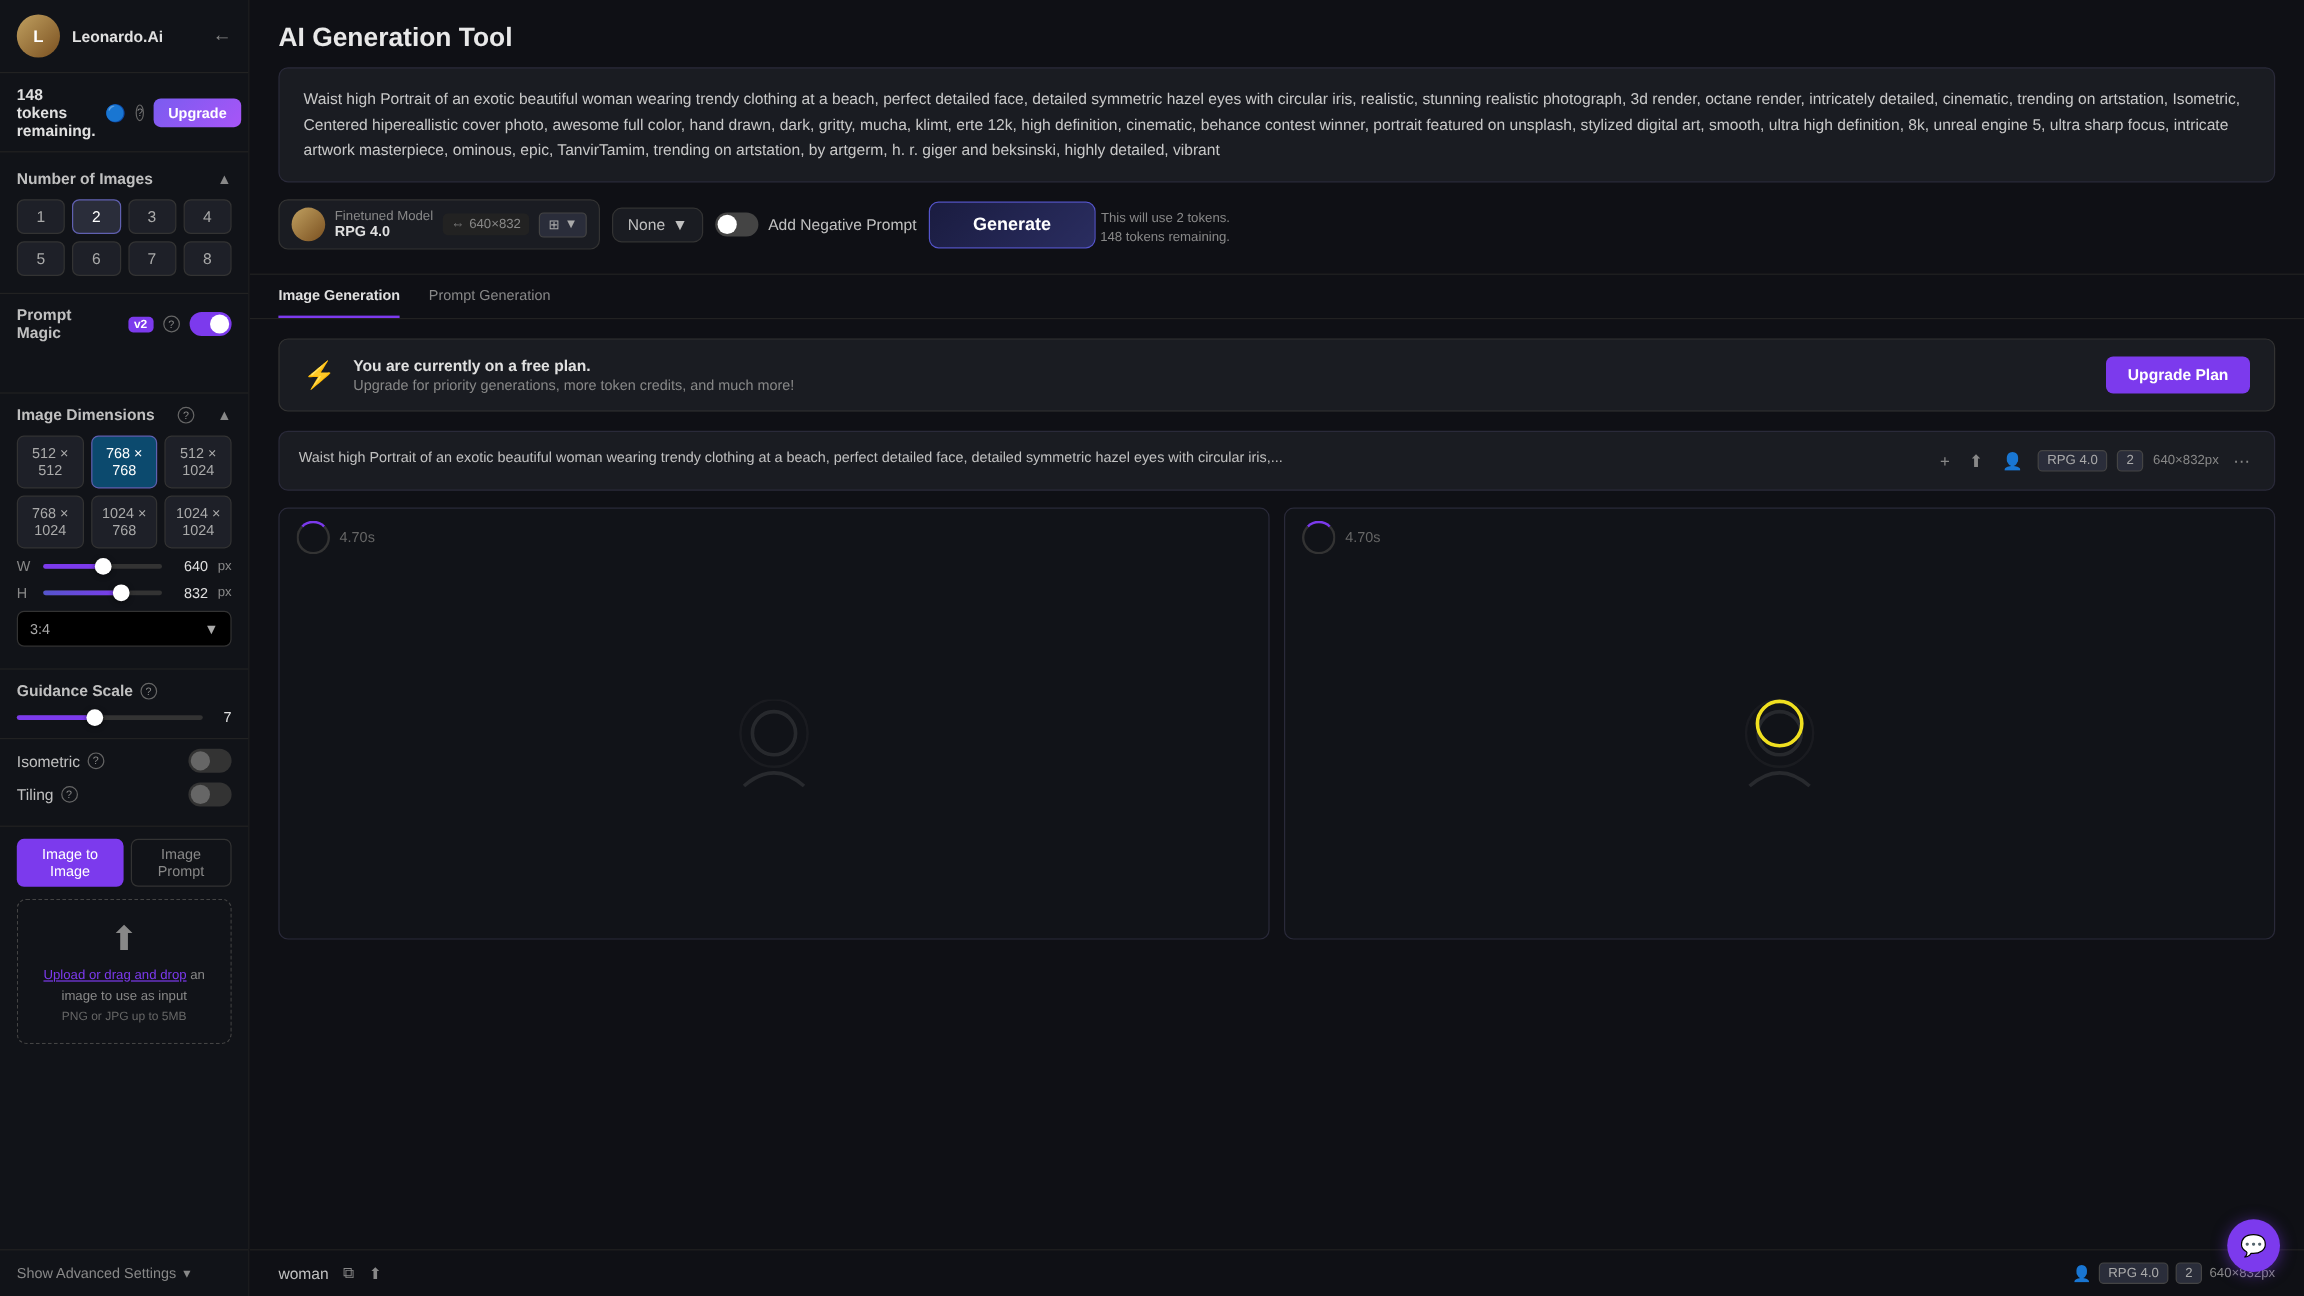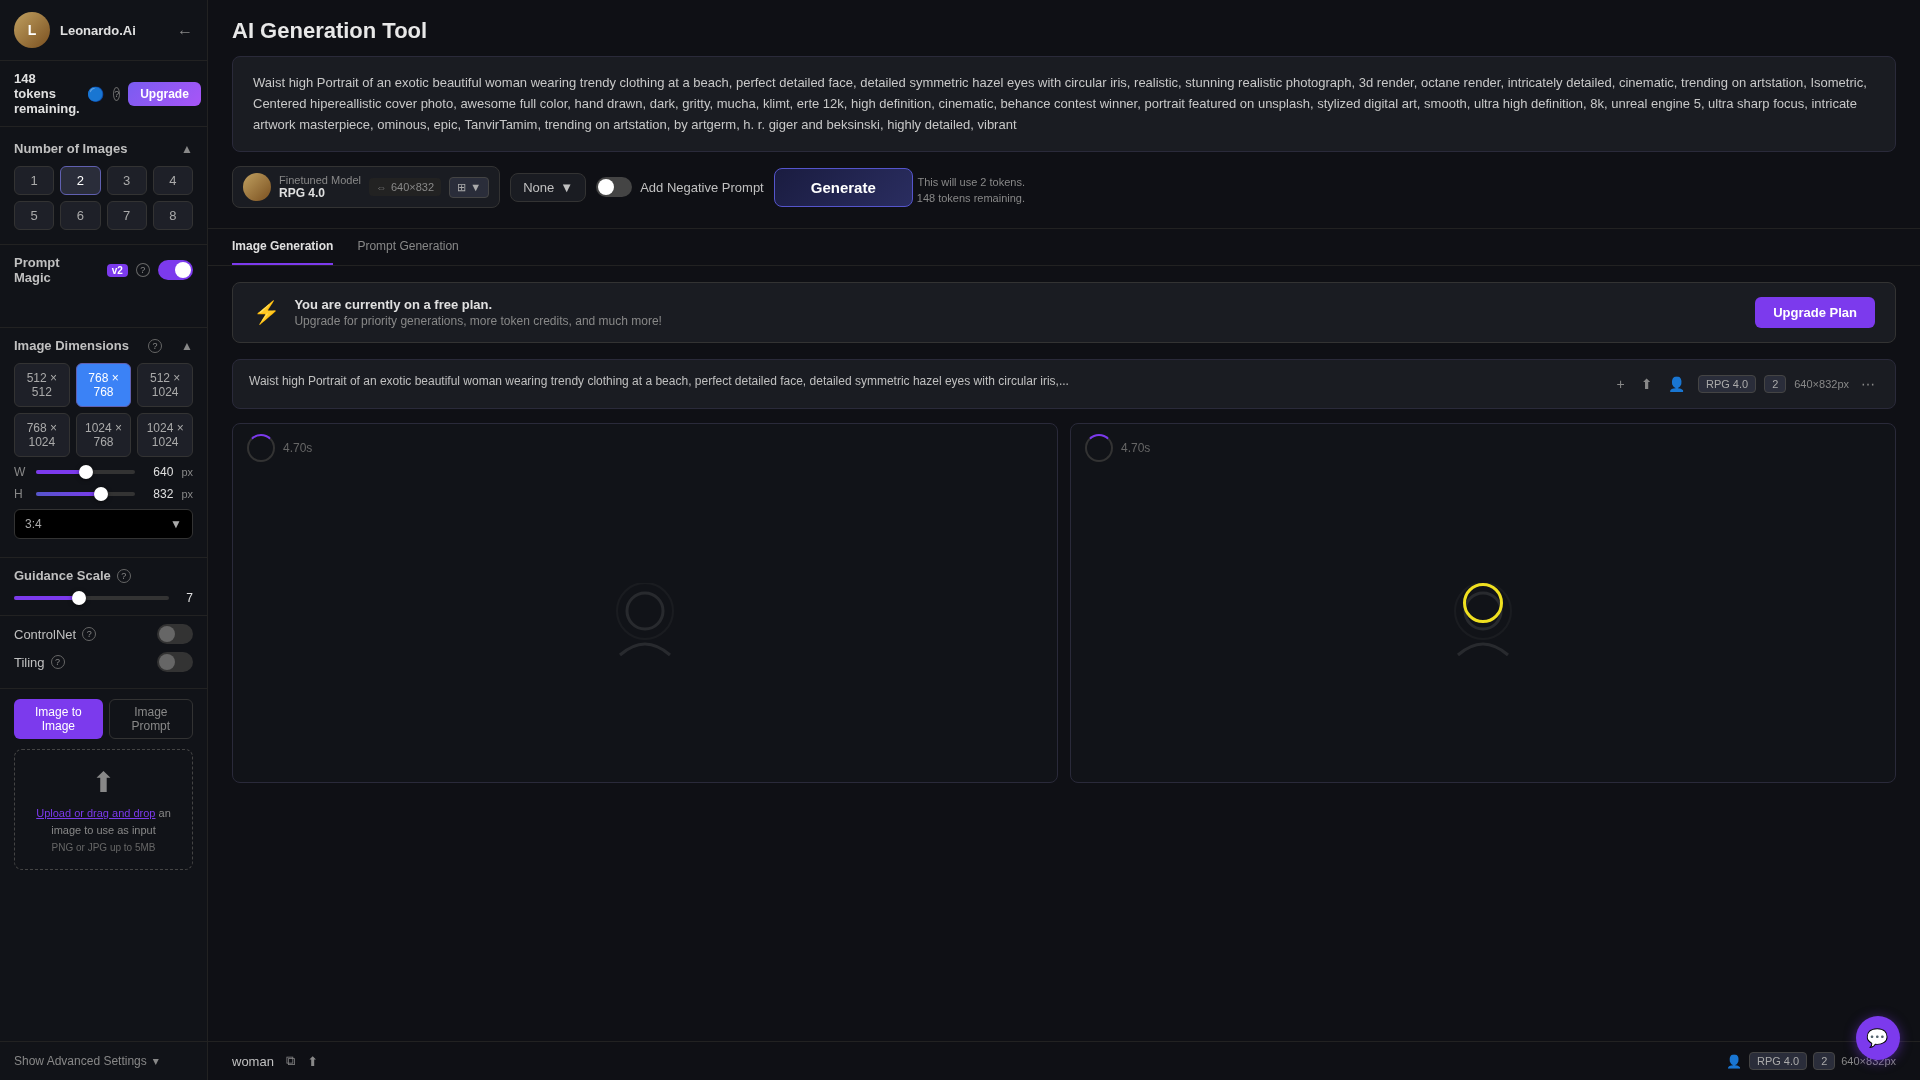--- a/index.html
+++ b/index.html
@@ -33,21 +33,21 @@
     .toggle { width: 36px; height: 20px; background: #7c3aed; border-radius: 10px; position: relative; cursor: pointer; margin-left: auto; }
     .toggle::after { content: ''; position: absolute; width: 16px; height: 16px; background: #fff; border-radius: 50%; top: 2px; right: 2px; }
     .toggle.off { background: #444; }
     .toggle.off::after { right: auto; left: 2px; }
 
     .image-dim-section { padding: 10px 14px; border-top: 1px solid #222; margin-top: 32px; }
     .image-dim-header { display: flex; align-items: center; justify-content: space-between; margin-bottom: 10px; }
     .dim-title { font-size: 13px; font-weight: 600; color: #c0c0c0; }
     .dim-grid { display: grid; grid-template-columns: 1fr 1fr 1fr; gap: 6px; margin-bottom: 8px; }
     .dim-btn { background: #1e2028; border: 1px solid #333; border-radius: 6px; color: #aaa; font-size: 12px; font-weight: 500; padding: 7px 0; text-align: center; cursor: pointer; }
-    .dim-btn.active { background: #3b82f6; border-color: #6060b0; color: #fff; }
+    .dim-btn.active { background: #0c4a6e; border-color: #6060b0; color: #fff; }
     .slider-row { display: flex; align-items: center; gap: 8px; margin-bottom: 8px; }
     .slider-label { color: #888; font-size: 12px; width: 14px; }
     .slider-track { flex: 1; height: 4px; background: #333; border-radius: 2px; position: relative; cursor: pointer; }
     .slider-fill { height: 100%; background: #7c3aed; border-radius: 2px; }
     .slider-fill-w { width: 50%; }
     .slider-fill-h { width: 65%; }
     .slider-thumb { width: 14px; height: 14px; background: #fff; border-radius: 50%; position: absolute; top: -5px; box-shadow: 0 1px 4px rgba(0,0,0,0.5); }
     .slider-value { color: #e0e0e0; font-size: 12px; min-width: 30px; text-align: right; }
     .slider-unit { color: #888; font-size: 11px; }
 
@@ -230,21 +230,21 @@
       <div class="slider-track" style="flex:1;">
         <div class="slider-fill" style="width: 42%; background: #7c3aed;"></div>
         <div class="slider-thumb" style="left: calc(42% - 7px);"></div>
       </div>
       <span class="guidance-val">7</span>
     </div>
   </div>
 
   <div class="control-section">
     <div class="control-row">
-      <span class="control-label">ControlNet</span>
+      <span class="control-label">Isometric</span>
       <span class="info-circle">?</span>
       <div class="toggle-small"></div>
     </div>
     <div class="control-row">
       <span class="control-label">Tiling</span>
       <span class="info-circle">?</span>
       <div class="toggle-small"></div>
     </div>
   </div>
 

